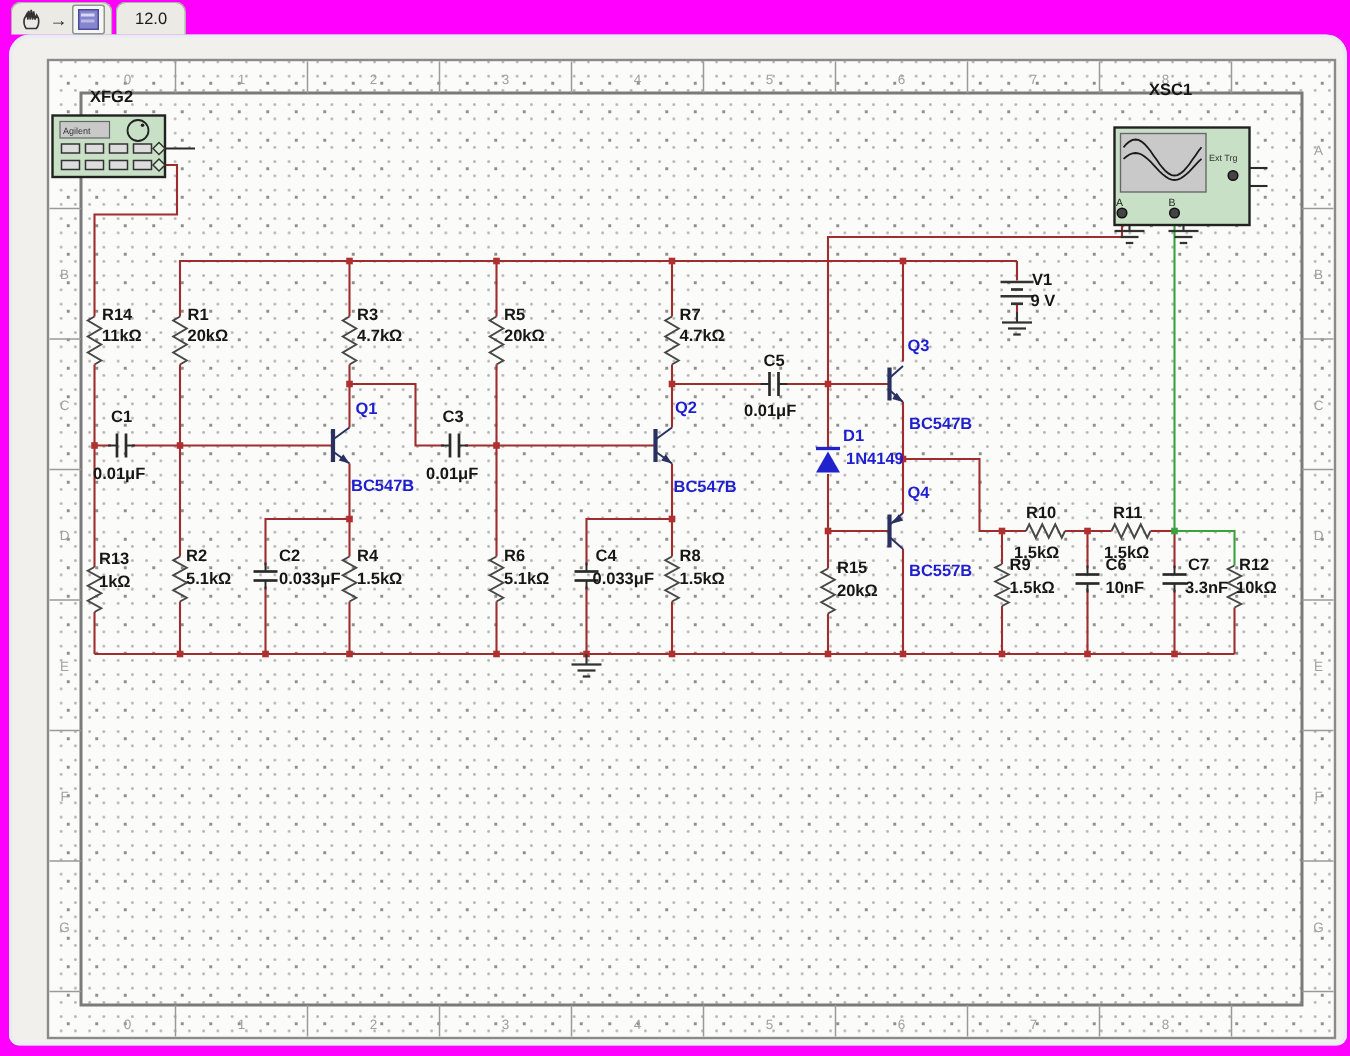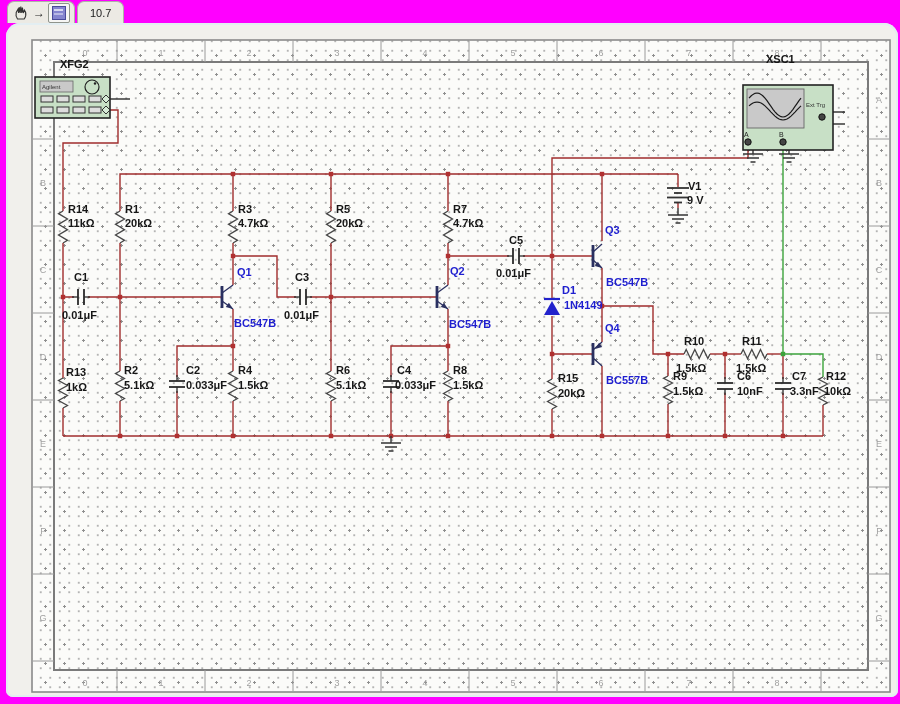--- a/index.html
+++ b/index.html
@@ -43,21 +43,21 @@
     <div class="tool-group">
       <svg width="17" height="19">
         <path d="M4.5 16 C3 14 2.6 12 3.2 9.5 L5 6.2 L5.6 10 L6.2 4.2 L7.2 10 L7.8 3.6 L8.8 10 L9.4 4.6 L10.4 10 L11.4 7 L12.6 9.2 C13.2 12 12.8 14 11.2 16 Z" fill="none" stroke="#333" stroke-width="1.1"></path>
       </svg>
       <span class="arrow-glyph">→</span>
       <div class="doc-btn">
         <div class="doc-glyph"></div>
       </div>
     </div>
     <div class="zoom-tab">
-      <span>10.7</span>
+      <span>12.0</span>
     </div>
   </div>
 
   <svg class="schem" id="schem">
       <g>
         <rect x="32" y="40" width="858" height="652" fill="none" stroke="#8A8A8A" stroke-width="1.6"></rect>
         <rect x="54" y="62" width="814" height="608" fill="none" stroke="#7A7A7A" stroke-width="2"></rect>
         <line x1="117" y1="41" x2="117" y2="62" stroke="#9A9A9A" stroke-width="1"></line>
         <line x1="117" y1="670" x2="117" y2="691" stroke="#9A9A9A" stroke-width="1"></line>
         <line x1="205" y1="41" x2="205" y2="62" stroke="#9A9A9A" stroke-width="1"></line>

